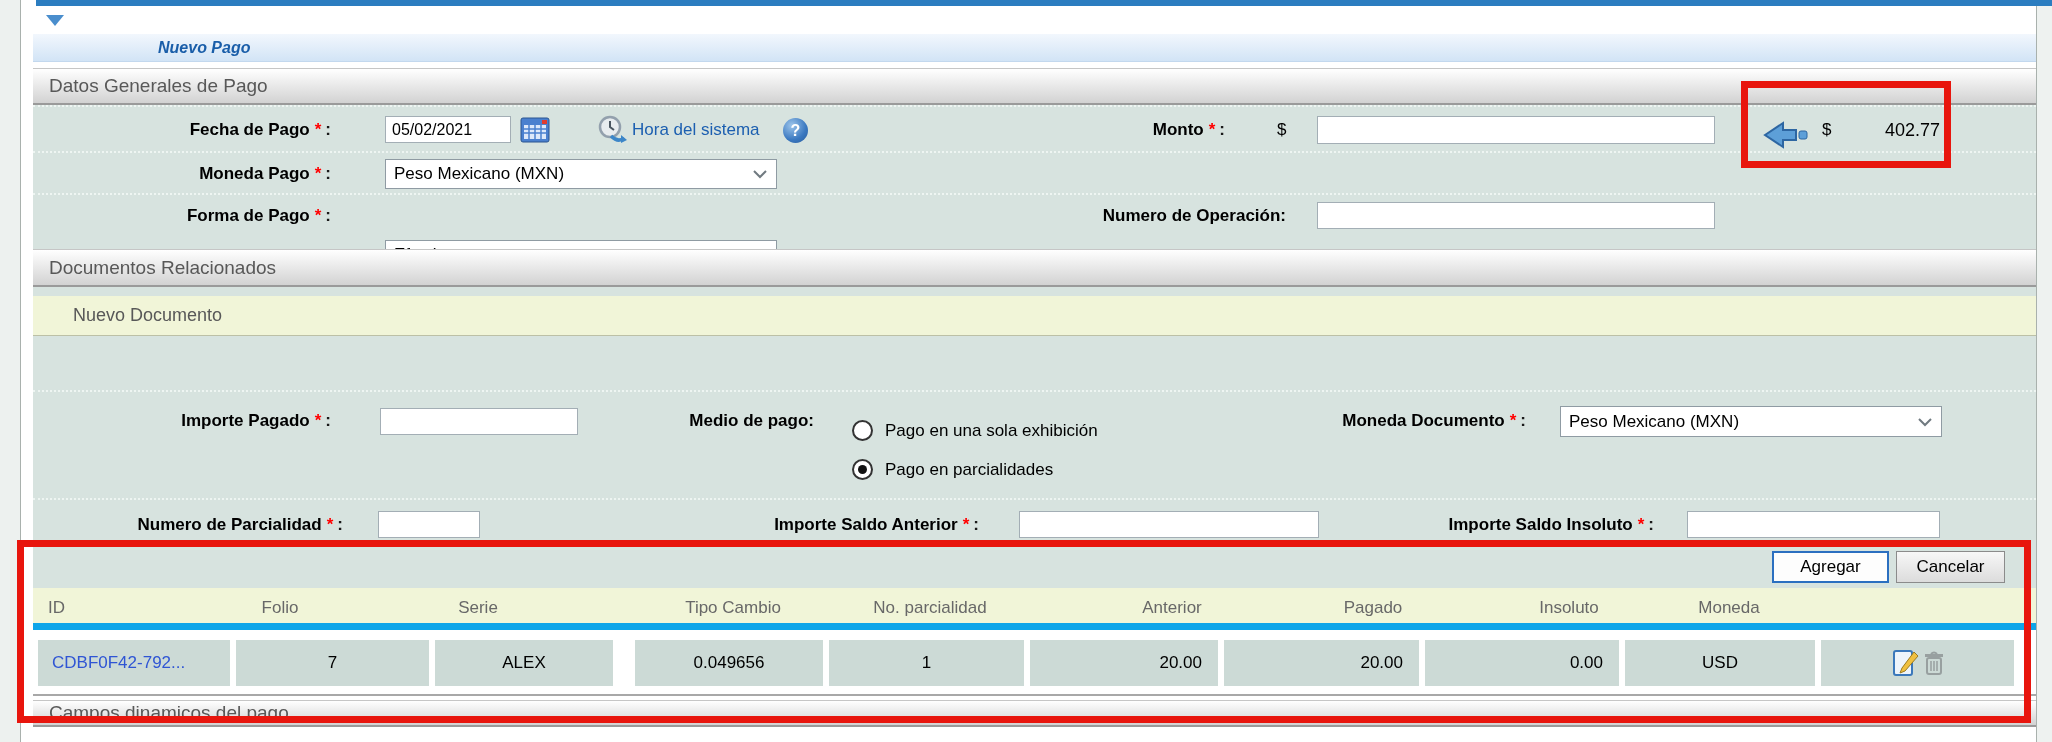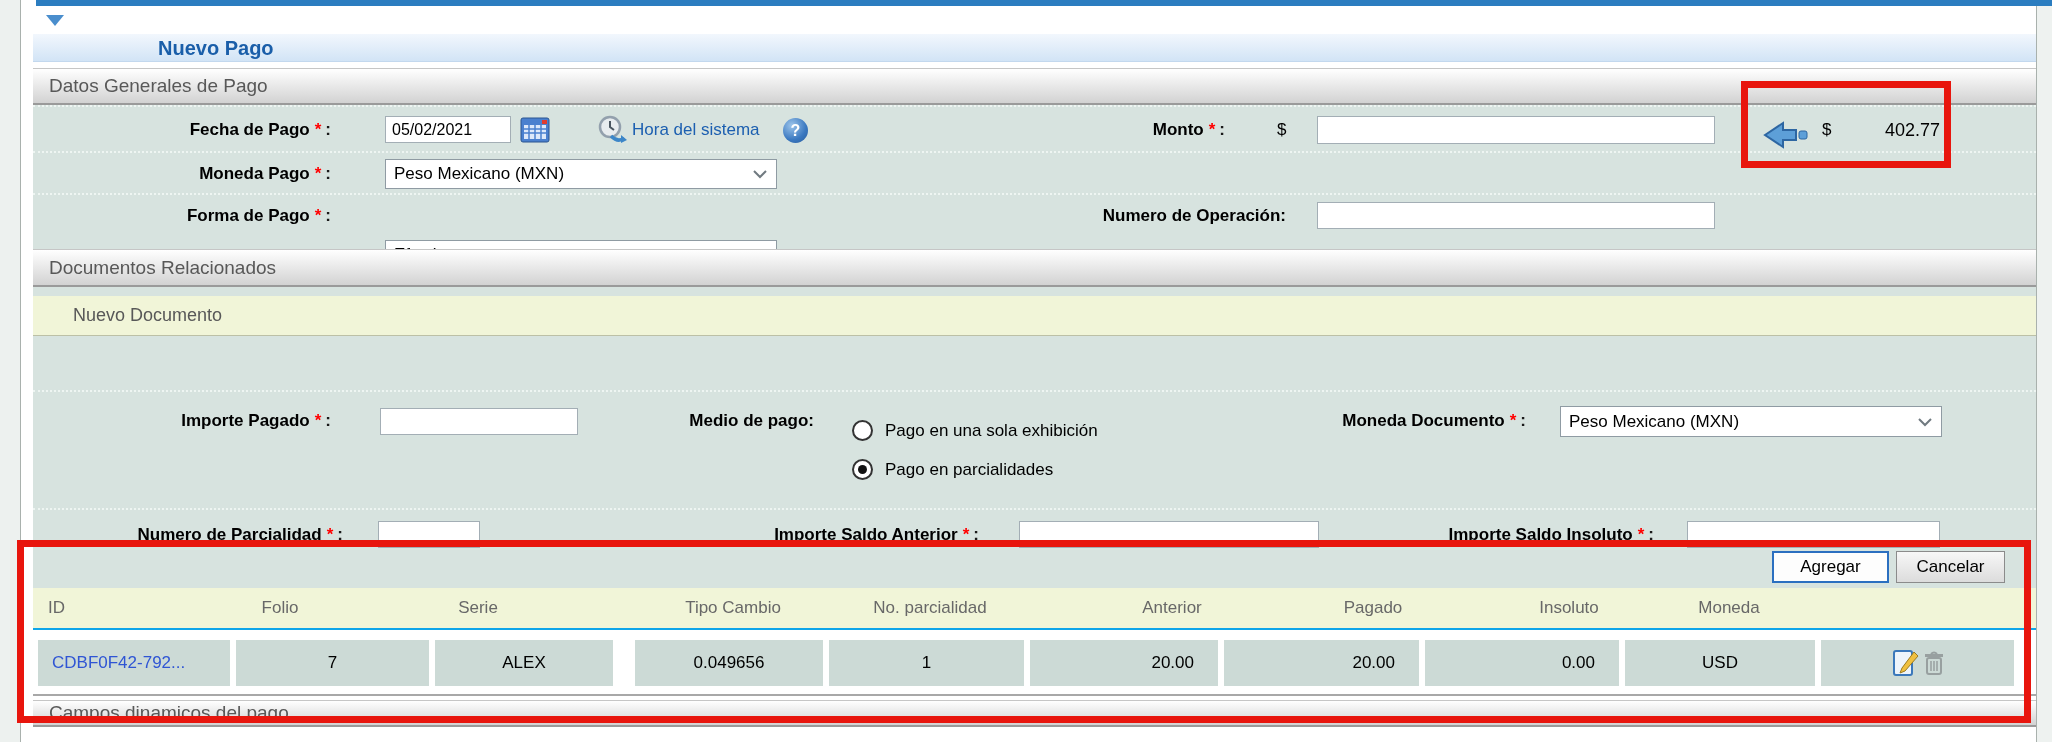--- a/index.html
+++ b/index.html
@@ -12,38 +12,38 @@
   .vline-l { position:absolute; left:20px; top:0; width:1px; height:742px; background:#a9b1ad; }
   .vline-r { position:absolute; left:2036px; top:0; width:1px; height:742px; background:#a9b1ad; }
   .topstrip { position:absolute; left:36px; top:0; height:6px; right:0; background:#2b7dc0; }
 
   .tri { position:absolute; left:46px; top:15px; width:0; height:0;
          border-left:9px solid transparent; border-right:9px solid transparent; border-top:11px solid #4a8ecd; cursor:pointer; }
 
   .band { position:absolute; left:33px; width:2003px; }
 
   .nuevo-bar { top:34px; height:28px; background:linear-gradient(#f2f7fd,#d2e4f6); border-bottom:1px solid #c3d8ee; }
-  .nuevo-title { position:absolute; left:125px; top:0; line-height:28px; font-weight:bold; font-size:20px; color:#1a5ea9; }
+  .nuevo-title { position:absolute; left:125px; top:0; line-height:28px; font-weight:bold; font-size:16px; color:#1a5ea9;font-style:italic; }
 
   .ghdr { background:linear-gradient(#ffffff,#d2d2d2); border-top:1px solid #c6c6c6; border-bottom:2px solid #9a9a9a;
           color:#585858; font-size:19px; display:flex; align-items:center; padding-left:16px; }
   .hdr-datos { top:68px; height:37px; }
   .hdr-docs { top:249px; height:38px; }
   .hdr-campos { top:700px; height:27px; }
 
   .teal { background:#d7e3df; }
   .form1 { top:105px; height:163px; }
   .gapteal { top:287px; height:9px; }
   .ydoc { top:296px; height:40px; background:#f1f5d8; border-bottom:1px solid #bcc0a6;
           color:#585858; font-size:18px; display:flex; align-items:center; padding-left:40px; }
   .form2 { top:336px; height:252px; }
 
   .frow { position:absolute; left:0; right:0; border-top:2px dotted #eef5f2; }
   .r1 { top:0; height:46px; } .r2 { top:46px; height:42px; } .r3 { top:88px; height:42px; }
-  .rA { top:0; height:54px; } .rB { top:54px; height:108px; } .rC { top:172px; height:50px; }
+  .rA { top:0; height:54px; } .rB { top:54px; height:108px; } .rC { top:162px; height:50px; }
   .rD { top:212px; height:40px; }
 
   .lbl { position:absolute; font-weight:bold; font-size:17px; color:#000; text-align:right; white-space:nowrap; }
   .lbl .req { color:#ff0000; margin-left:5px; }
   .lbl .colon { margin-left:4px; color:#1a1a1a; }
   .lbl.blue .t { color:#1c4f9e; }
 
   .inp { position:absolute; border:1px solid #a3aeb5; background:#fff; font-size:16px; padding:0 6px;
          font-family:"Liberation Sans", sans-serif; color:#000; }
   .sel { position:absolute; border:1px solid #8f9ba3; background:#fff; font-size:17px; color:#000;
@@ -53,28 +53,28 @@
          align-items:center; justify-content:center; cursor:pointer; }
   .btn.gray { background:linear-gradient(#f7f7f7,#dcdcdc); border:1px solid #8b8b8b; color:#000; }
   .btn.primary { background:#fdfdfd; border:2px solid #2b6fc0; color:#000; }
 
   .radio { position:absolute; width:21px; height:21px; border:2px solid #333; border-radius:50%; background:#fff; cursor:pointer; }
   .radio.sel::after { content:""; position:absolute; left:4px; top:4px; right:4px; bottom:4px; background:#111; border-radius:50%; }
   .radio-lbl { position:absolute; font-size:17px; color:#000; line-height:22px; white-space:nowrap; }
 
   .link { color:#1c5fb0; font-size:17px; text-decoration:none; cursor:pointer; }
 
-  .tblhdr { top:588px; height:42px; background:#f1f5d8; border-bottom:2px solid #0ea5e9; }
+  .tblhdr { top:588px; height:42px; background:#f1f5d8; border-bottom:7px solid #0ea5e9; }
   .th { position:absolute; color:#686868; font-size:17px; line-height:40px; white-space:nowrap; }
   .th.c { transform:translateX(-50%); }
 
   .tblrow { top:640px; height:46px; }
   .cell { position:absolute; top:0; height:46px; background:#ccdad6; display:flex; align-items:center; font-size:17px; color:#000; }
   .cell.center { justify-content:center; }
-  .cell.right { justify-content:flex-end; padding-right:24px; }
+  .cell.right { justify-content:flex-end; padding-right:16px; }
   .cell .rowlink { color:#2f55d4; font-size:17px; text-decoration:none; cursor:pointer; }
   .cell.id { padding-left:14px; }
 
   .hline { position:absolute; left:33px; width:2003px; top:694px; height:2px; background:#a8a8a8; }
 
   .help { width:25px; height:25px; border-radius:50%; color:#fff; font-weight:bold; font-size:16px;
           background:radial-gradient(circle at 35% 30%, #9cc4ea, #3a78c0 60%, #2a5c9c);
           display:flex; align-items:center; justify-content:center; cursor:pointer; }
 
   .redbox { position:absolute; border:7px solid #e8150d; pointer-events:none; z-index:50; }

